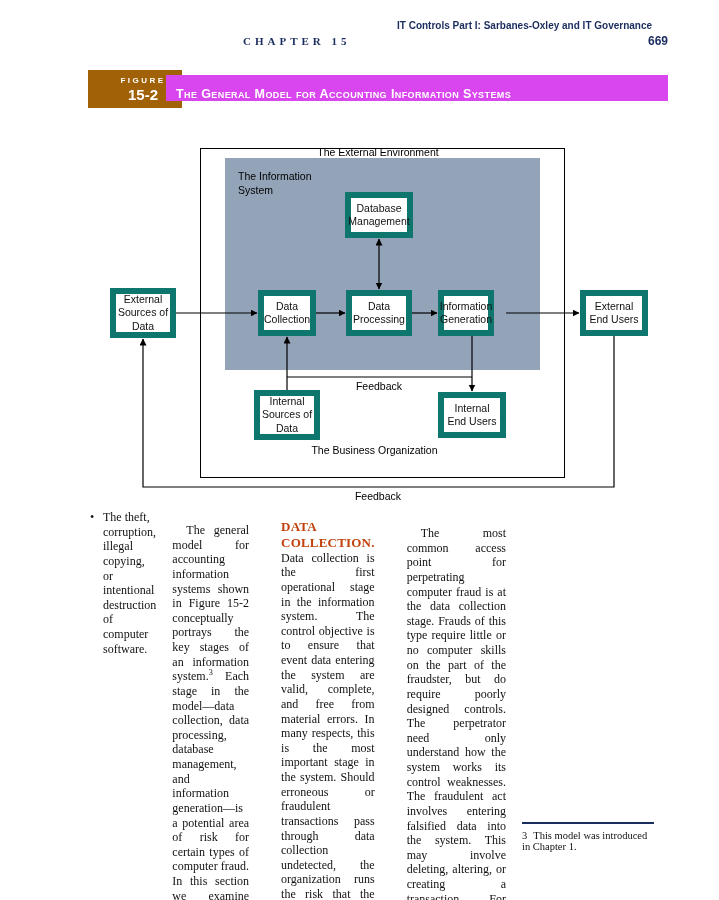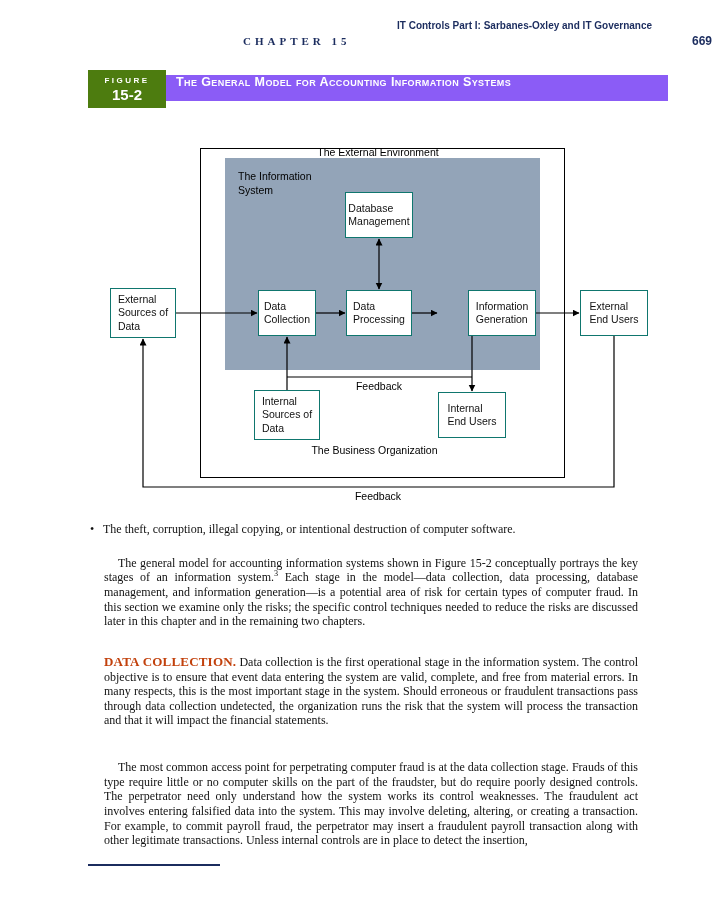--- a/index.html
+++ b/index.html
@@ -5,56 +5,56 @@
   html,body{margin:0;padding:0;background:#e8e8e8;}
   .page{position:relative;width:719px;height:900px;background:#ffffff;margin:0 auto;overflow:hidden;
         font-family:"Liberation Serif",serif;color:#111;}
 
   
   .chapter-label{position:absolute;left:243px;top:35px;font:600 11px "Liberation Serif",serif;
                  letter-spacing:4px;color:#1b2c5e;}
   .header-title{position:absolute;left:376px;top:20px;font:700 10px "Liberation Sans",sans-serif;
                 color:#1b2c5e;padding-left:21px;}
   .page-number{position:absolute;left:648px;top:34px;font:700 12px "Liberation Sans",sans-serif;
-               color:#1b2c5e;margin-left:44px;}
+               color:#1b2c5e;}
 
   
-  .figure-label-box{position:absolute;left:88px;top:70px;width:78px;height:38px;background:#4d7c0f;}
+  .figure-label-box{position:absolute;left:88px;top:70px;width:78px;height:38px;background:#a16207;padding-left:16px;}
   .figure-label{margin-top:6px;text-align:center;font:600 8px "Liberation Sans",sans-serif;
                 letter-spacing:2.5px;color:#fff;}
   .figure-number{text-align:center;font:700 15px "Liberation Sans",sans-serif;color:#fff;margin-top:1px;}
-  .figure-title-bar{position:absolute;left:166px;top:75px;width:502px;height:26px;background:#8b5cf6;
-                    display:flex;align-items:flex-start;padding-left:10px;box-sizing:border-box;}
+  .figure-title-bar{position:absolute;left:166px;top:75px;width:502px;height:26px;background:#d946ef;
+                    display:flex;align-items:flex-end;padding-left:10px;box-sizing:border-box;}
   .figure-title{font:700 12.5px "Liberation Sans",sans-serif;font-variant:small-caps;
                 letter-spacing:.4px;color:#fff;}
 
   
   .diagram{position:absolute;left:88px;top:108px;width:580px;height:404px;
            font-family:"Liberation Sans",sans-serif;}
   .diagram svg{position:absolute;left:0;top:0;pointer-events:none;}
   .dlabel{position:absolute;font:10.5px/1.3 "Liberation Sans",sans-serif;color:#000;white-space:pre-line;}
   .centered{text-align:center;}
   .outer-boundary{position:absolute;left:112px;top:40px;width:365px;height:330px;
                   border:1px solid #000;box-sizing:border-box;}
   .is-area{position:absolute;left:137px;top:50px;width:315px;height:212px;background:#93a4b8;}
-  .dbox{position:absolute;background:#fff;border:1px solid #0f766e;box-sizing:border-box;
-        display:flex;align-items:center;justify-content:center;text-align:left;
+  .dbox{position:absolute;background:#fff;border:6px solid #0f766e;box-sizing:border-box;
+        display:flex;align-items:center;justify-content:center;text-align:center;
         font:10.5px/1.25 "Liberation Sans",sans-serif;white-space:pre-line;z-index:4;}
   .b-ext-sources{left:22px;top:180px;width:66px;height:50px;}
   .b-data-collection{left:170px;top:182px;width:58px;height:46px;}
   .b-data-processing{left:258px;top:182px;width:66px;height:46px;}
-  .b-info-generation{left:350px;top:182px;width:68px;height:46px;margin-left:30px;}
+  .b-info-generation{left:350px;top:182px;width:56px;height:46px;}
   .b-ext-end-users{left:492px;top:182px;width:68px;height:46px;}
   .b-database{left:257px;top:84px;width:68px;height:46px;}
   .b-int-sources{left:166px;top:282px;width:66px;height:50px;}
   .b-int-end-users{left:350px;top:284px;width:68px;height:46px;}
 
   
-  .body-text{position:absolute;left:88px;top:522px;width:566px;height:358px;
-             display:flex;flex-direction:column;font:12px/1.22 "Liberation Serif",serif;
+  .body-text{position:absolute;left:88px;top:510px;width:566px;height:358px;
+             display:flex;font:12px/1.22 "Liberation Serif",serif;
              text-align:justify;color:#111;}
   .bullet-item{position:relative;padding-left:15px;margin-bottom:6px;text-align:left;}
   .bullet-item::before{content:"\2022";position:absolute;left:2px;top:0;}
   .para{margin:16px;}
   .para-indent{text-indent:14px;}
   .para-first{margin-top:13px;}
   .para-dc{margin-top:9px;}
   sup{font-size:.68em;line-height:0;}
   .dc-heading{font-weight:700;color:#c2410c;font-size:13px;letter-spacing:.2px;}
   .footnote{margin-top:auto;padding-bottom:16px;text-align:left;}
@@ -140,16 +140,17 @@
     </div>
 
     <p class="para para-indent para-first"><span>The general model for accounting information systems shown in Figure 15-2 conceptually portrays the key stages of an information system.</span><sup>3</sup><span> Each stage in the model—data collection, data processing, database management, and information generation—is a potential area of risk for certain types of computer fraud. In this section we examine only the risks; the specific control techniques needed to reduce the risks are discussed later in this chapter and in the remaining two chapters.</span></p>
 
     <p class="para para-dc"><span class="dc-heading">DATA COLLECTION.</span><span> Data collection is the first operational stage in the information system. The control objective is to ensure that event data entering the system are valid, complete, and free from material errors. In many respects, this is the most important stage in the system. Should erroneous or fraudulent transactions pass through data collection undetected, the organization runs the risk that the system will process the transaction and that it will impact the financial statements.</span></p>
 
     <p class="para para-indent"><span>The most common access point for perpetrating computer fraud is at the data collection stage. Frauds of this type require little or no computer skills on the part of the fraudster, but do require poorly designed controls. The perpetrator need only understand how the system works its control weaknesses. The fraudulent act involves entering falsified data into the system. This may involve deleting, altering, or creating a transaction. For example, to commit payroll fraud, the perpetrator may insert a fraudulent payroll transaction along with other legitimate transactions. Unless internal controls are in place to detect the insertion,</span></p>
 
     <div class="footnote">
       <hr class="footnote-rule">
+      <div class="footnote-text"><span class="fn-marker">3</span><span class="fn-body">This model was introduced in Chapter 1.</span></div>
     </div>
   </div>
 
 </div>
 
 </body></html>

